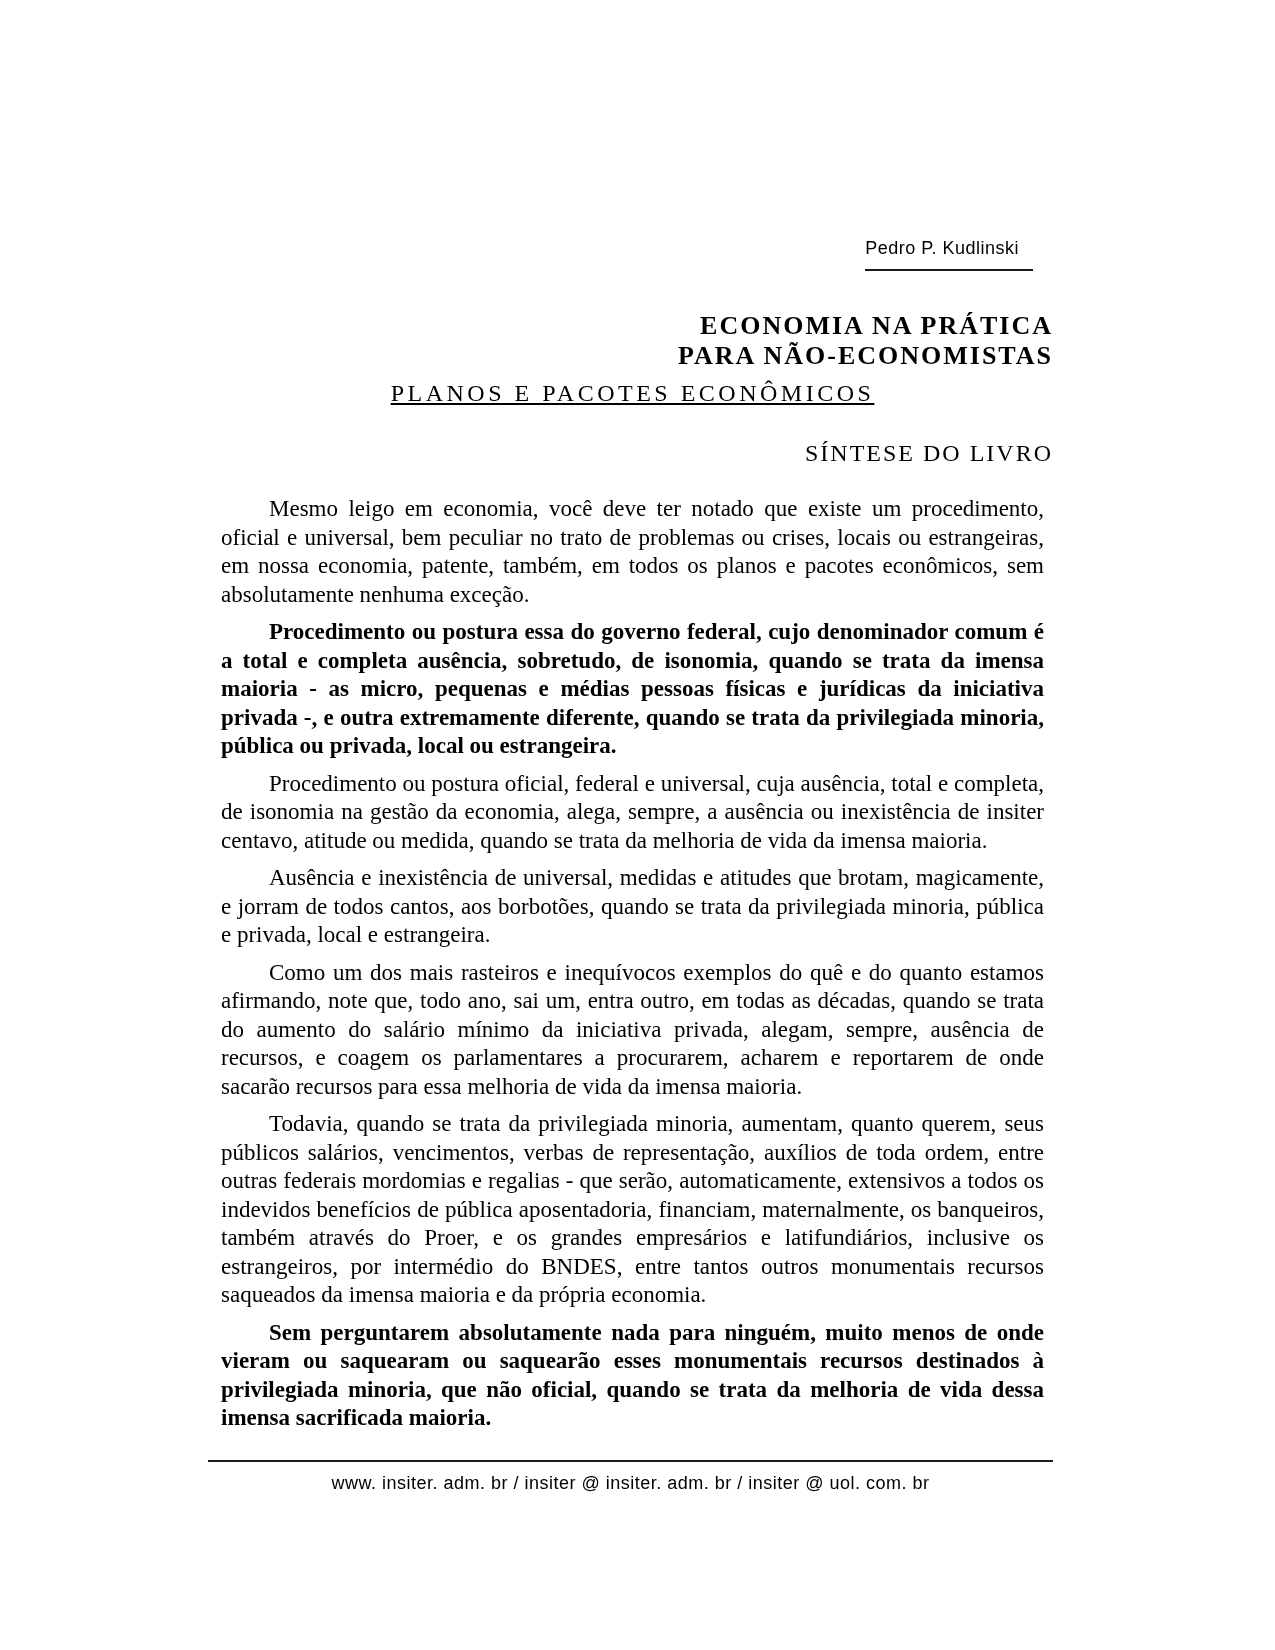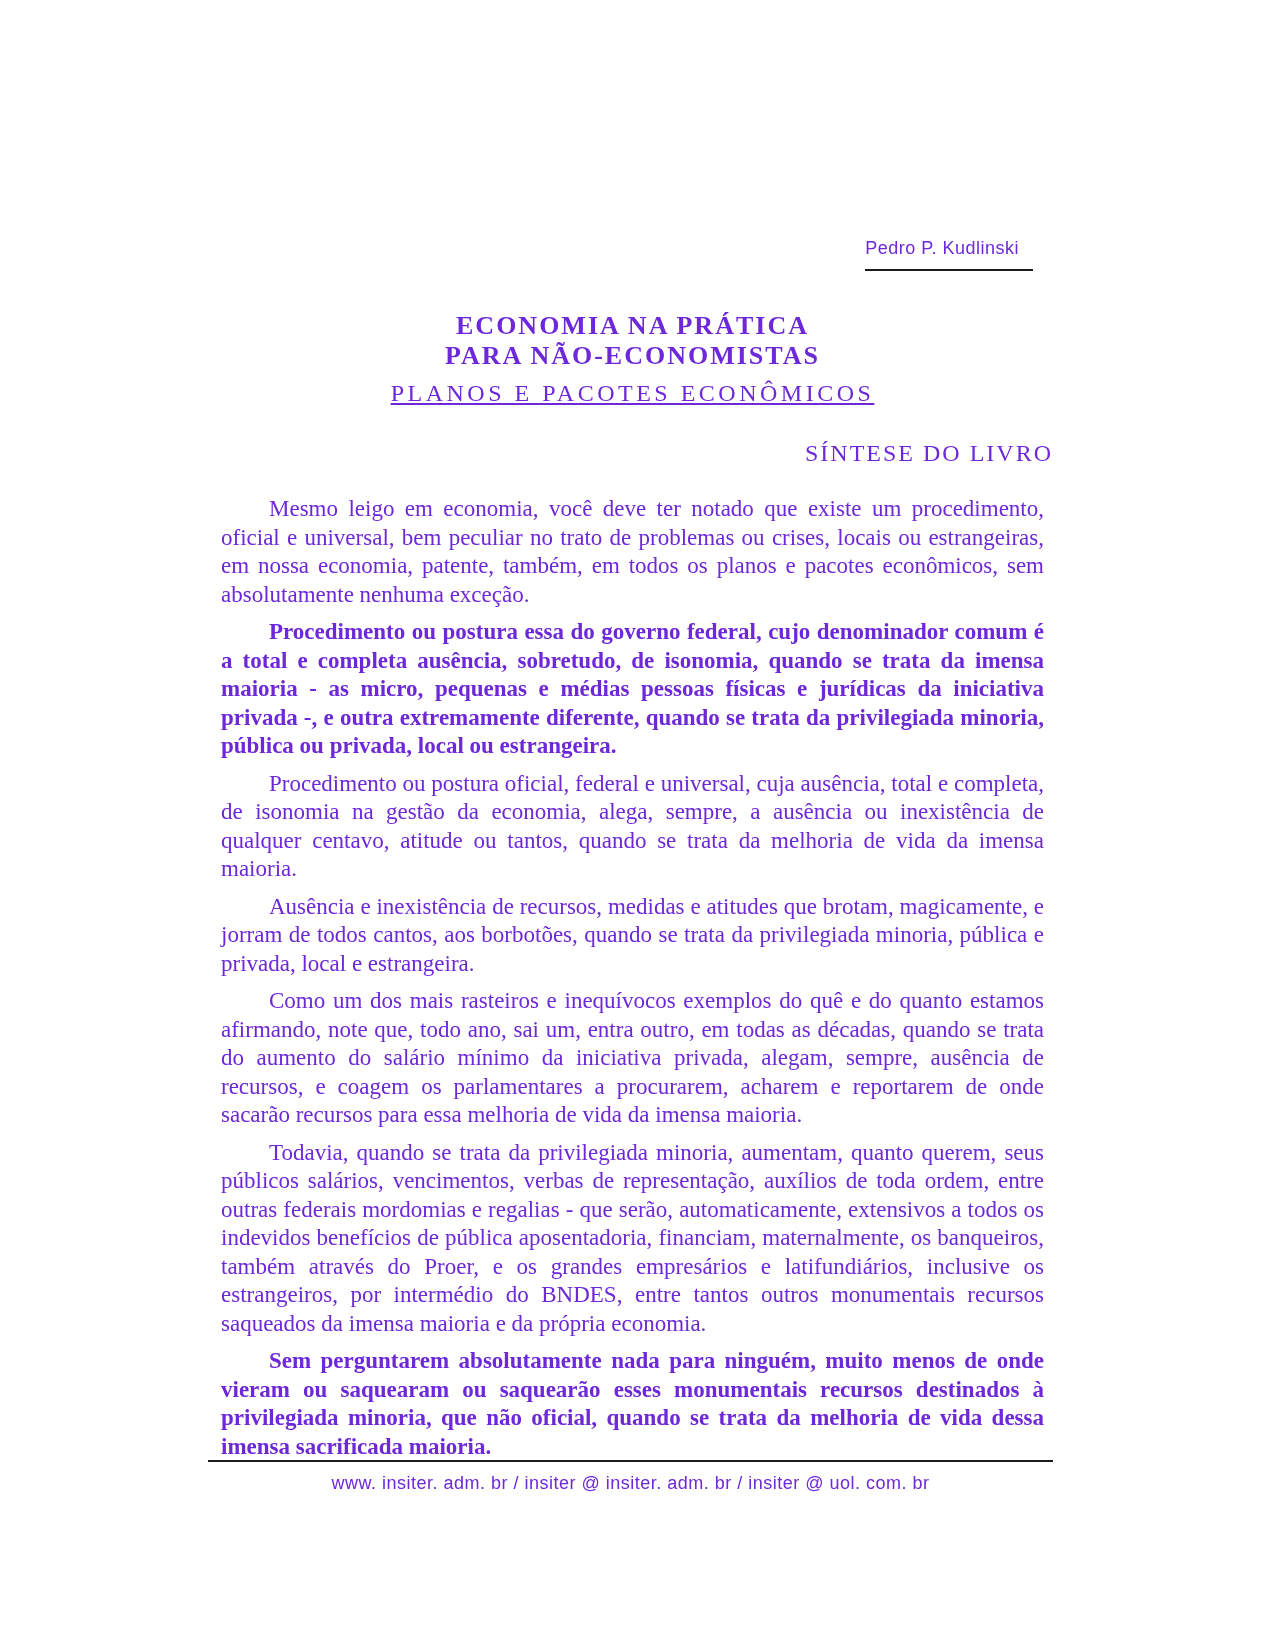--- a/index.html
+++ b/index.html
@@ -5,21 +5,21 @@
   html, body {
     margin: 0;
     padding: 0;
     background: #ffffff;
   }
   .page {
     position: relative;
     width: 1275px;
     height: 1650px;
     background: #ffffff;
-    color: #6d28d9;
+    color: #000000;
     overflow: hidden;
     font-family: "Liberation Serif", serif;
   }
   .content {
     position: absolute;
     left: 212px;
     top: 0;
     width: 841px;
   }
   .author {
@@ -32,21 +32,21 @@
     line-height: 21px;
   }
   .author-rule {
     width: 168px;
     height: 0;
     border-top: 2px solid #1b1b1b;
     margin: 10px 20px 0 auto;
   }
   .title {
     margin: 40px 0 0 0;
-    text-align: center;
+    text-align: right;
     font-family: "Liberation Serif", serif;
     font-weight: bold;
     font-size: 26px;
     line-height: 30px;
     letter-spacing: 2px;
   }
   .title .title-line { display: block; }
   .subtitle {
     margin-top: 8px;
     text-align: center;
@@ -109,22 +109,22 @@
       <span class="title-line">PARA NÃO-ECONOMISTAS</span>
     </h1>
 
     <div class="subtitle">PLANOS E PACOTES ECONÔMICOS</div>
 
     <h2 class="section-heading">SÍNTESE DO LIVRO</h2>
 
     <div class="body-text">
       <p class="para">Mesmo leigo em economia, você deve ter notado que existe um procedimento, oficial e universal, bem peculiar no trato de problemas ou crises, locais ou estrangeiras, em nossa economia, patente, também, em todos os planos e pacotes econômicos, sem absolutamente nenhuma exceção.</p>
       <p class="para bold">Procedimento ou postura essa do governo federal, cujo denominador comum é a total e completa ausência, sobretudo, de isonomia, quando se trata da imensa maioria - as micro, pequenas e médias pessoas físicas e jurídicas da iniciativa privada -, e outra extremamente diferente, quando se trata da privilegiada minoria, pública ou privada, local ou estrangeira.</p>
-      <p class="para">Procedimento ou postura oficial, federal e universal, cuja ausência, total e completa, de isonomia na gestão da economia, alega, sempre, a ausência ou inexistência de qualquer centavo, atitude ou tantos, quando se trata da melhoria de vida da imensa maioria.</p>
-      <p class="para">Ausência e inexistência de recursos, medidas e atitudes que brotam, magicamente, e jorram de todos cantos, aos borbotões, quando se trata da privilegiada minoria, pública e privada, local e estrangeira.</p>
+      <p class="para">Procedimento ou postura oficial, federal e universal, cuja ausência, total e completa, de isonomia na gestão da economia, alega, sempre, a ausência ou inexistência de insiter centavo, atitude ou medida, quando se trata da melhoria de vida da imensa maioria.</p>
+      <p class="para">Ausência e inexistência de universal, medidas e atitudes que brotam, magicamente, e jorram de todos cantos, aos borbotões, quando se trata da privilegiada minoria, pública e privada, local e estrangeira.</p>
       <p class="para">Como um dos mais rasteiros e inequívocos exemplos do quê e do quanto estamos afirmando, note que, todo ano, sai um, entra outro, em todas as décadas, quando se trata do aumento do salário mínimo da iniciativa privada, alegam, sempre, ausência de recursos, e coagem os parlamentares a procurarem, acharem e reportarem de onde sacarão recursos para essa melhoria de vida da imensa maioria.</p>
       <p class="para">Todavia, quando se trata da privilegiada minoria, aumentam, quanto querem, seus públicos salários, vencimentos, verbas de representação, auxílios de toda ordem, entre outras federais mordomias e regalias - que serão, automaticamente, extensivos a todos os indevidos benefícios de pública aposentadoria, financiam, maternalmente, os banqueiros, também através do Proer, e os grandes empresários e latifundiários, inclusive os estrangeiros, por intermédio do BNDES, entre tantos outros monumentais recursos saqueados da imensa maioria e da própria economia.</p>
       <p class="para bold">Sem perguntarem absolutamente nada para ninguém, muito menos de onde vieram ou saquearam ou saquearão esses monumentais recursos destinados à privilegiada minoria, que não oficial, quando se trata da melhoria de vida dessa imensa sacrificada maioria.</p>
     </div>
   </div>
 
   <div class="footer">
     <div class="footer-rule"></div>
     <div class="footer-text">www. insiter. adm. br / insiter @ insiter. adm. br / insiter @ uol. com. br</div>
   </div>

